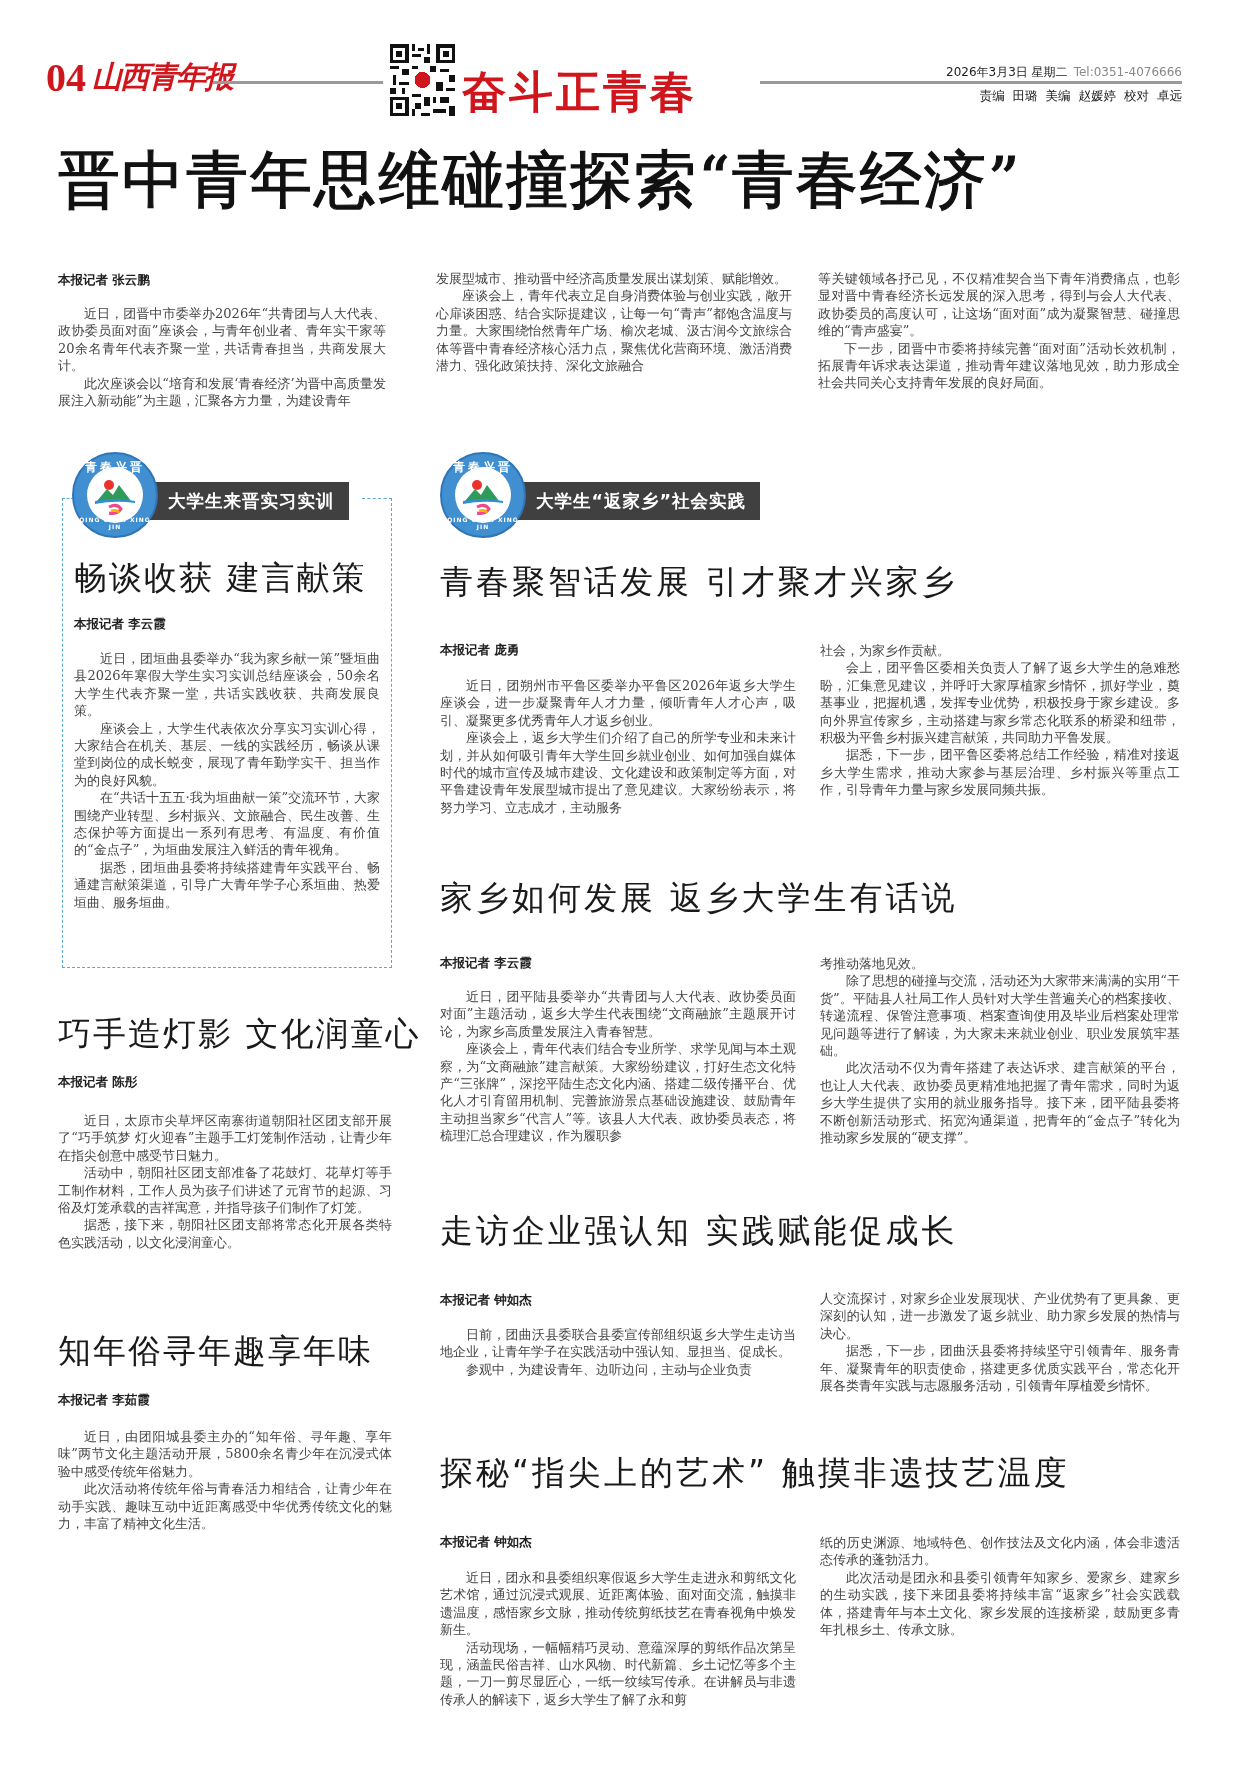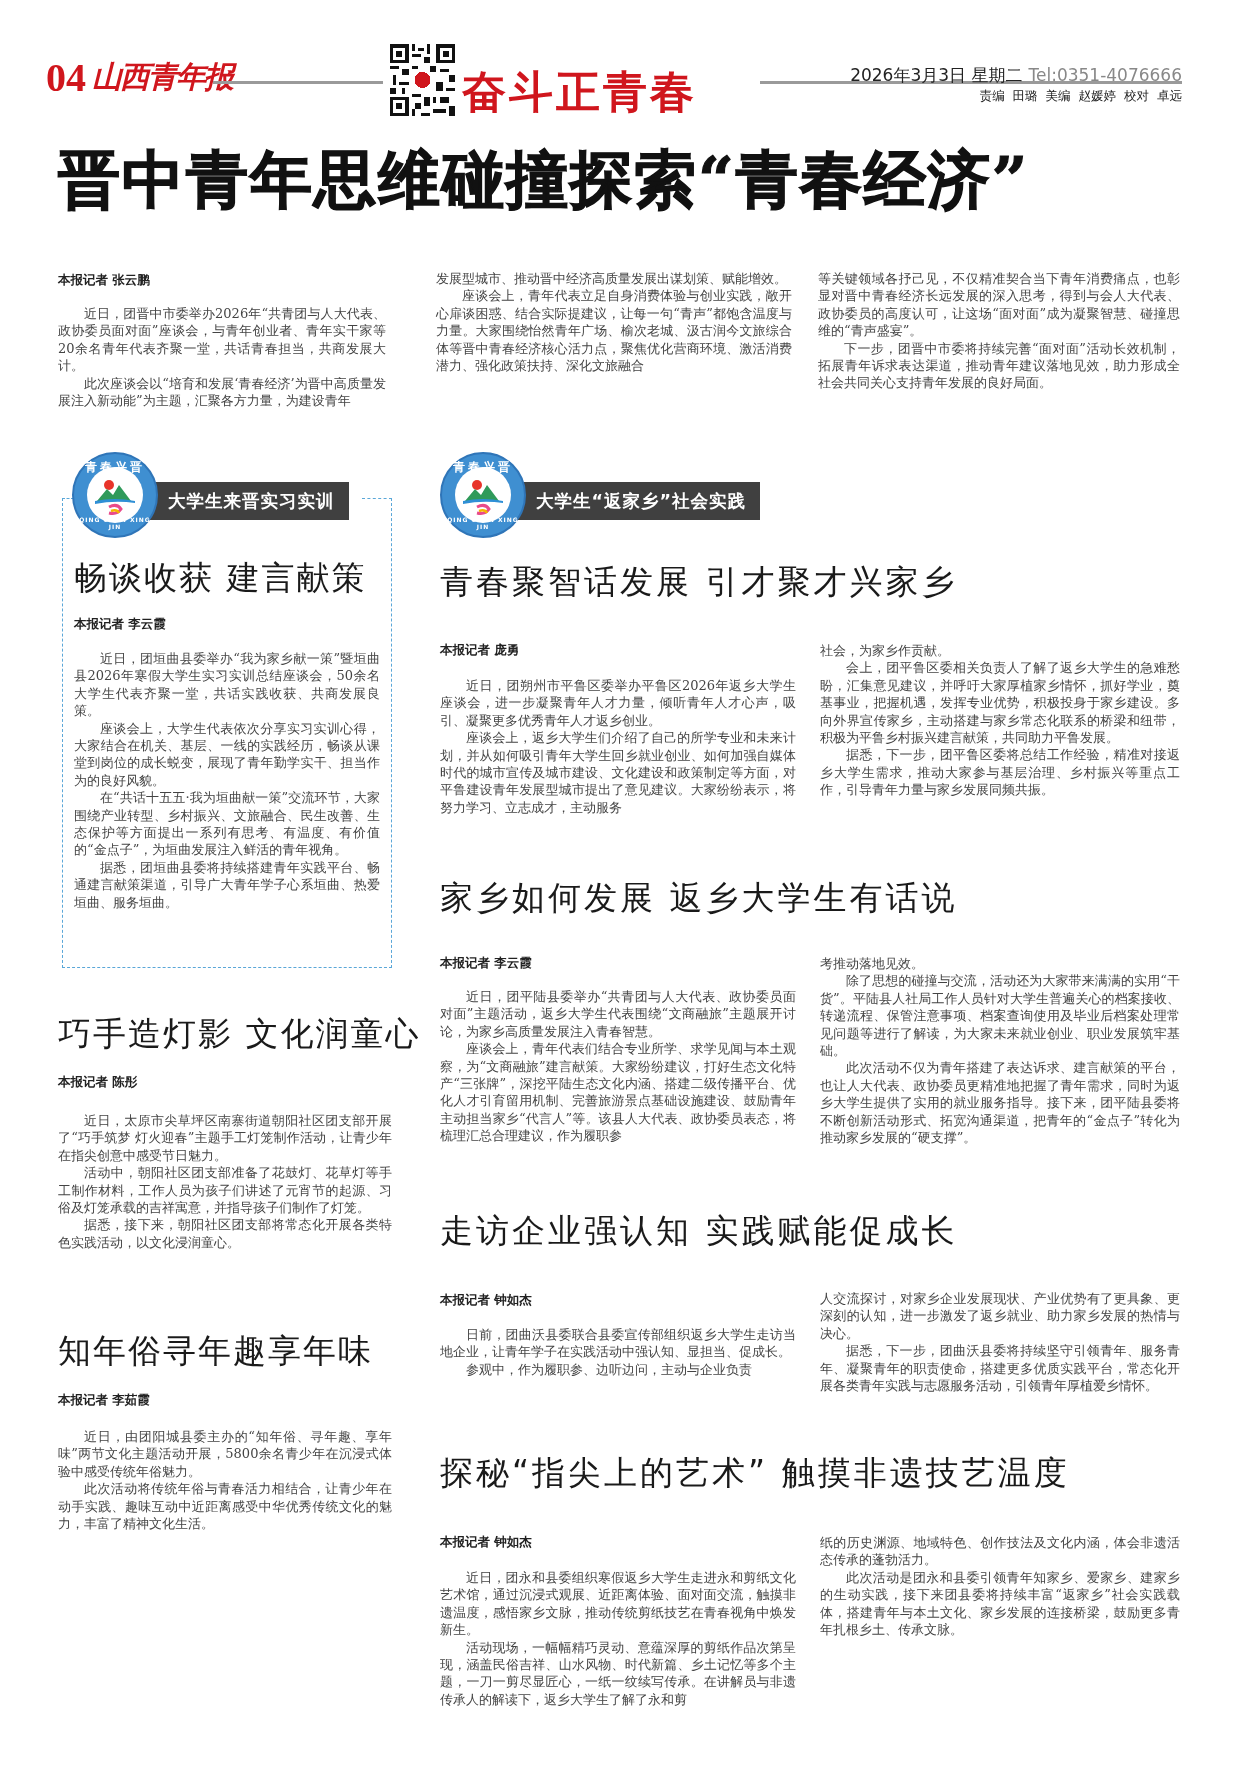--- a/index.html
+++ b/index.html
@@ -8,26 +8,26 @@
   .abs { position: absolute; }
 
   
   .page-num { left: 46px; top: 58px; font-family: "Liberation Serif", serif; font-weight: bold; font-size: 40px; color: #d0161d; line-height: 1; }
   .paper-name { left: 92px; top: 60px; font-family: "DejaVu Serif", serif; font-style: italic; font-weight: bold; font-size: 30px; color: #d0161d; letter-spacing: -2px; line-height: 1.1; }
   .mast-rule-left { left: 213px; top: 81px; width: 170px; height: 3px; background: #9a9a9a; }
   .qr { left: 390px; top: 44px; width: 65px; height: 72px; background: #fff; }
   .qr svg { width: 100%; height: 100%; }
   .section-title { left: 462px; top: 54px; font-family: "DejaVu Serif", serif; font-weight: bold; font-size: 44px; color: #d0161d; letter-spacing: 3px; line-height: 1.1; margin-top: 14px; }
   .mast-rule-right { left: 760px; top: 81px; width: 422px; height: 3px; background: #9a9a9a; }
-  .date-line { right: 60px; top: 64px; font-family: "DejaVu Sans", sans-serif; font-size: 17px; color: #222; white-space: nowrap; }
+  .date-line { right: 60px; top: 64px; font-family: "DejaVu Sans", sans-serif; font-size: 12px; color: #222; white-space: nowrap; }
   .date-line .tel { color: #888; margin-left: 6px; }
   .editor-line { right: 60px; top: 88px; font-family: "DejaVu Sans", sans-serif; font-size: 12.5px; color: #222; white-space: nowrap; word-spacing: 4px; }
 
   
-  .main-headline { left: 58px; top: 146px; font-family: "DejaVu Serif", serif; font-weight: 700; font-size: 62px; color: #111; letter-spacing: 2px; line-height: 1.1; -webkit-text-stroke: 1.2px #111; }
+  .main-headline { left: 58px; top: 146px; font-family: "DejaVu Serif", serif; font-weight: 400; font-size: 62px; color: #111; letter-spacing: 2px; line-height: 1.1; -webkit-text-stroke: 1.2px #111; }
 
   .byline { font-family: "DejaVu Sans", sans-serif; font-weight: bold; font-size: 12.5px; color: #222; }
   .body-text { font-family: "DejaVu Serif", serif; font-size: 13px; line-height: 17.4px; color: #444; text-align: justify; }
   .body-text p { text-indent: 2em; }
   .body-text p.cont { text-indent: 0; }
 
   .subhead { font-family: "DejaVu Sans", sans-serif; font-size: 33px; color: #1a1a1a; letter-spacing: 3px; line-height: 1.1; }
   .subhead-sm { font-family: "DejaVu Sans", sans-serif; font-size: 33px; color: #1a1a1a; letter-spacing: 2px; line-height: 1.1; }
 
   
@@ -197,21 +197,21 @@
 <div class="abs body-text" style="left:820px; top:955px; width:360px;">
   <p class="cont">考推动落地见效。</p>
   <p>除了思想的碰撞与交流，活动还为大家带来满满的实用“干货”。平陆县人社局工作人员针对大学生普遍关心的档案接收、转递流程、保管注意事项、档案查询使用及毕业后档案处理常见问题等进行了解读，为大家未来就业创业、职业发展筑牢基础。</p>
   <p>此次活动不仅为青年搭建了表达诉求、建言献策的平台，也让人大代表、政协委员更精准地把握了青年需求，同时为返乡大学生提供了实用的就业服务指导。接下来，团平陆县委将不断创新活动形式、拓宽沟通渠道，把青年的“金点子”转化为推动家乡发展的“硬支撑”。</p>
 </div>
 
 <div class="abs subhead" style="left:440px; top:1213px;">走访企业强认知 实践赋能促成长</div>
 <div class="abs byline" style="left:440px; top:1292px;">本报记者 钟如杰</div>
 <div class="abs body-text" style="left:440px; top:1326px; width:356px;">
   <p>日前，团曲沃县委联合县委宣传部组织返乡大学生走访当地企业，让青年学子在实践活动中强认知、显担当、促成长。</p>
-  <p>参观中，作为履职参、边听边问，主动与企业负责</p>
+  <p>参观中，为建设青年、边听边问，主动与企业负责</p>
 </div>
 <div class="abs body-text" style="left:820px; top:1290px; width:360px;">
   <p class="cont">人交流探讨，对家乡企业发展现状、产业优势有了更具象、更深刻的认知，进一步激发了返乡就业、助力家乡发展的热情与决心。</p>
   <p>据悉，下一步，团曲沃县委将持续坚守引领青年、服务青年、凝聚青年的职责使命，搭建更多优质实践平台，常态化开展各类青年实践与志愿服务活动，引领青年厚植爱乡情怀。</p>
 </div>
 
 <div class="abs subhead" style="left:440px; top:1455px;">探秘“指尖上的艺术” 触摸非遗技艺温度</div>
 <div class="abs byline" style="left:440px; top:1534px;">本报记者 钟如杰</div>
 <div class="abs body-text" style="left:440px; top:1569px; width:356px;">
   <p>近日，团永和县委组织寒假返乡大学生走进永和剪纸文化艺术馆，通过沉浸式观展、近距离体验、面对面交流，触摸非遗温度，感悟家乡文脉，推动传统剪纸技艺在青春视角中焕发新生。</p>

